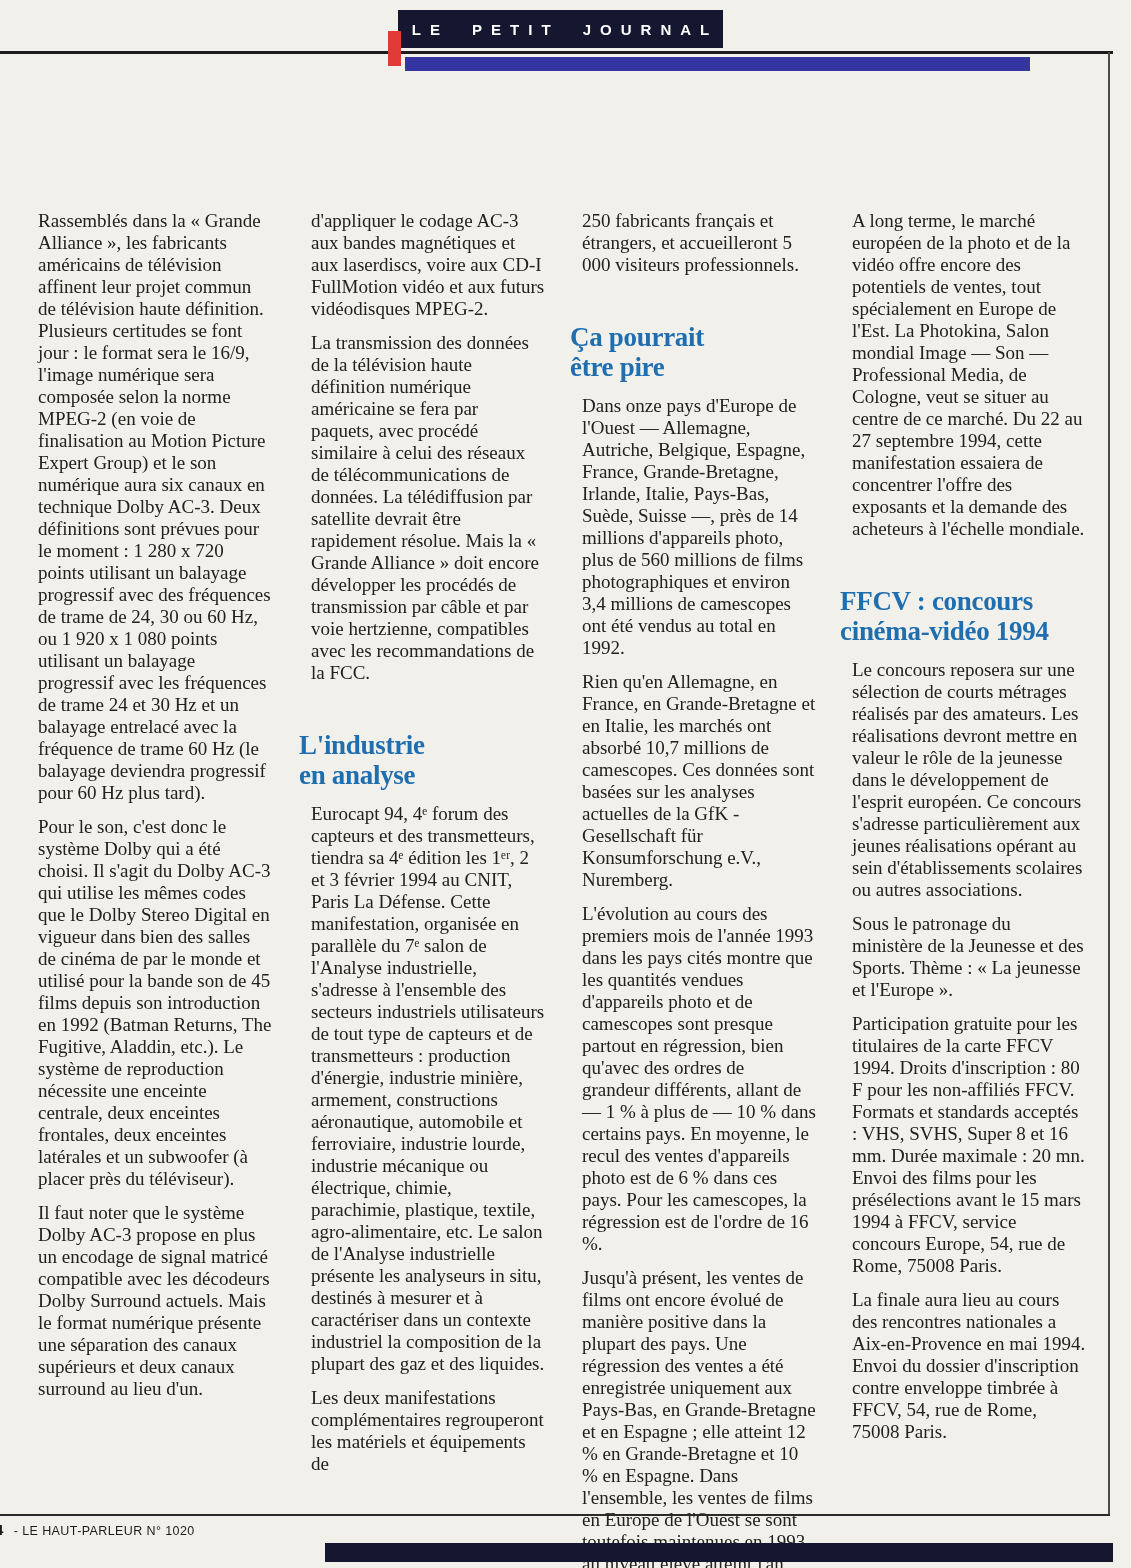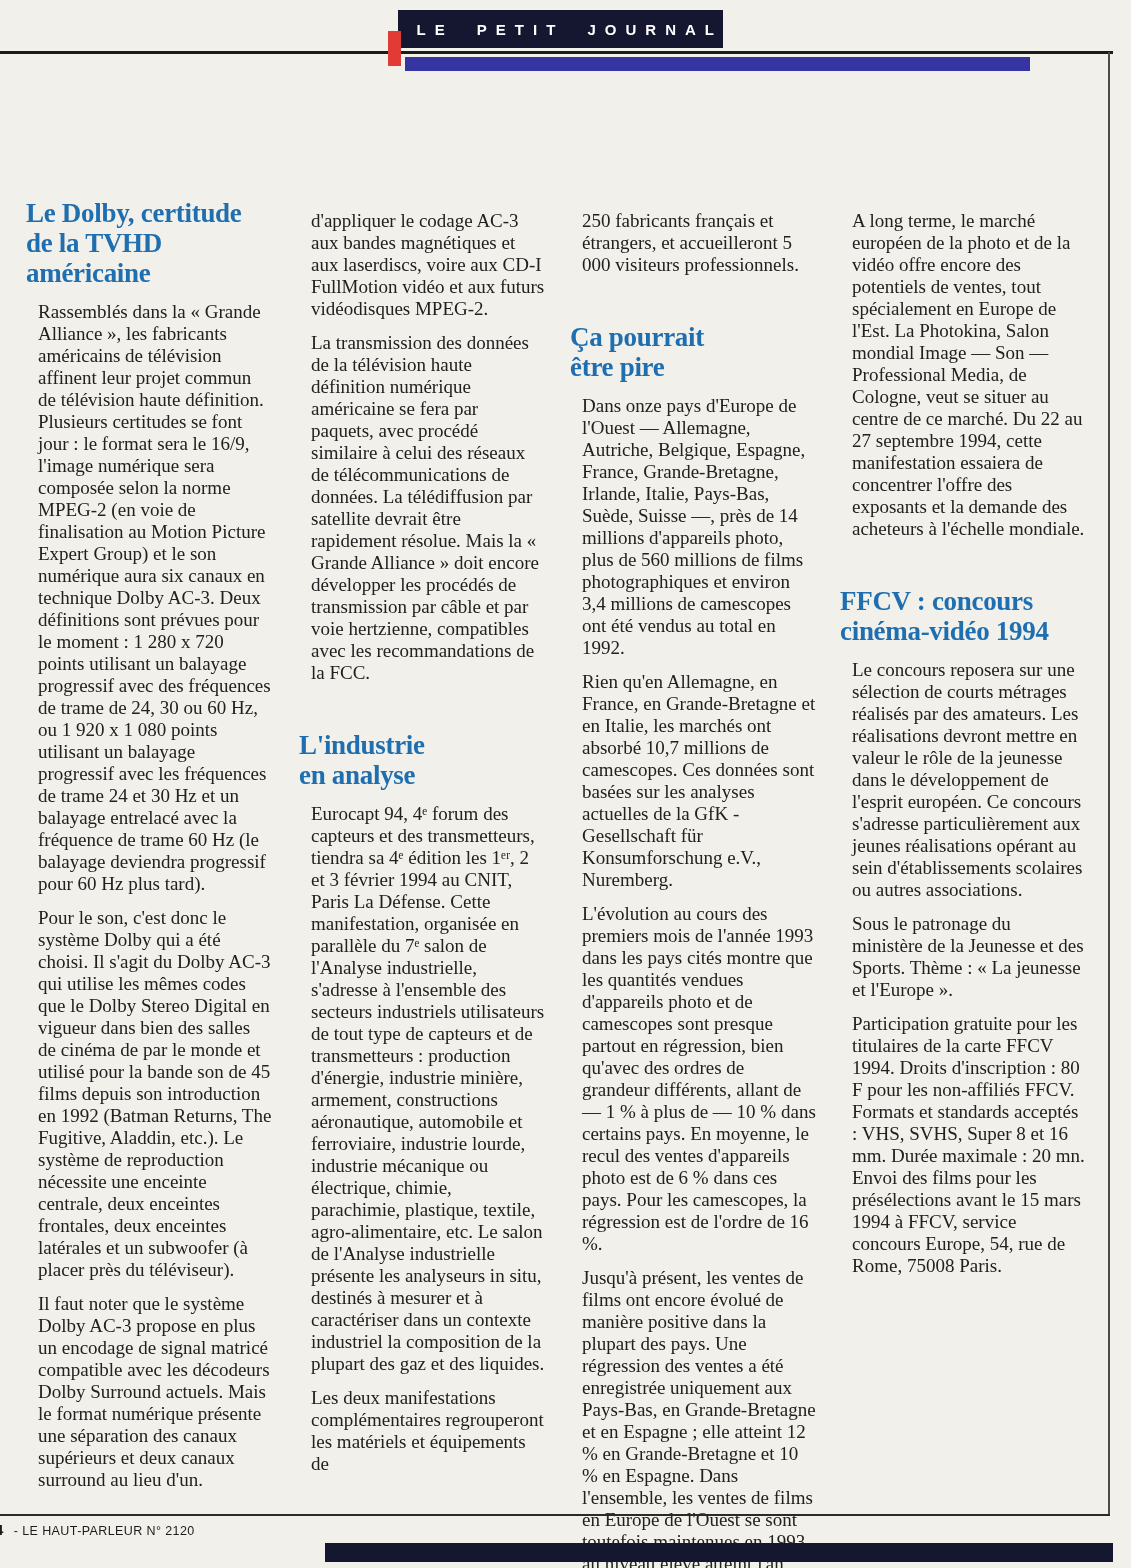--- a/index.html
+++ b/index.html
@@ -5,21 +5,21 @@
   html,body { margin:0; padding:0; background:#9a9a9a; }
   .page {
     position:relative; width:1131px; height:1568px;
     background:#f2f0ea; overflow:hidden;
     font-family:"Liberation Serif", serif;
     color:#212121;
   }
   
   .masthead-box {
     position:absolute; left:398px; top:10px; width:325px; height:38px;
-    background:#14172f; display:flex; align-items:center; justify-content:flex-end;
+    background:#14172f; display:flex; align-items:center; justify-content:center;
   }
   .masthead-title {
     color:#ffffff; font-family:"Liberation Sans", sans-serif;
     font-weight:bold; font-size:15px; letter-spacing:9px; word-spacing:10px;
     white-space:nowrap; padding-left:9px;
   }
   .top-rule  { position:absolute; left:0; top:51px; width:1113px; height:3px; background:#1c1c1c; }
   .red-bar   { position:absolute; left:388px; top:31px; width:13px; height:35px; background:#e23b35; }
   .purple-bar{ position:absolute; left:405px; top:57px; width:625px; height:14px; background:#3634a0; }
   .right-rule{ position:absolute; left:1108px; top:52px; width:2px; height:1462px; background:#4a4a4a; }
@@ -59,23 +59,20 @@
 
   <div class="masthead-box">
     <span class="masthead-title">LE PETIT JOURNAL</span>
   </div>
   <div class="top-rule"></div>
   <div class="red-bar"></div>
   <div class="purple-bar"></div>
   <div class="right-rule"></div>
 
   <div class="col col-1">
-      <div class="heading">Le Dolby, certitude
-de la TVHD
-américaine</div>
       <div class="para">Rassemblés dans la « Grande Alliance », les fabricants américains de télévision affinent leur projet commun de télévision haute définition. Plusieurs certitudes se font jour : le format sera le 16/9, l'image numérique sera composée selon la norme MPEG-2 (en voie de finalisation au Motion Picture Expert Group) et le son numérique aura six canaux en technique Dolby AC-3. Deux définitions sont prévues pour le moment : 1 280 x 720 points utilisant un balayage progressif avec des fréquences de trame de 24, 30 ou 60 Hz, ou 1 920 x 1 080 points utilisant un balayage progressif avec les fréquences de trame 24 et 30 Hz et un balayage entrelacé avec la fréquence de trame 60 Hz (le balayage deviendra progressif pour 60 Hz plus tard).</div>
       <div class="para">Pour le son, c'est donc le système Dolby qui a été choisi. Il s'agit du Dolby AC-3 qui utilise les mêmes codes que le Dolby Stereo Digital en vigueur dans bien des salles de cinéma de par le monde et utilisé pour la bande son de 45 films depuis son introduction en 1992 (Batman Returns, The Fugitive, Aladdin, etc.). Le système de reproduction nécessite une enceinte centrale, deux enceintes frontales, deux enceintes latérales et un subwoofer (à placer près du téléviseur).</div>
       <div class="para">Il faut noter que le système Dolby AC-3 propose en plus un encodage de signal matricé compatible avec les décodeurs Dolby Surround actuels. Mais le format numérique présente une séparation des canaux supérieurs et deux canaux surround au lieu d'un.</div>
     </div>
   <div class="col col-2">
       <div class="para">d'appliquer le codage AC-3 aux bandes magnétiques et aux laserdiscs, voire aux CD-I FullMotion vidéo et aux futurs vidéodisques MPEG-2.</div>
       <div class="para">La transmission des données de la télévision haute définition numérique américaine se fera par paquets, avec procédé similaire à celui des réseaux de télécommunications de données. La télédiffusion par satellite devrait être rapidement résolue. Mais la « Grande Alliance » doit encore développer les procédés de transmission par câble et par voie hertzienne, compatibles avec les recommandations de la FCC.</div>
       <div class="heading">L'industrie
 en analyse</div>
       <div class="para">Eurocapt 94, 4ᵉ forum des capteurs et des transmetteurs, tiendra sa 4ᵉ édition les 1ᵉʳ, 2 et 3 février 1994 au CNIT, Paris La Défense. Cette manifestation, organisée en parallèle du 7ᵉ salon de l'Analyse industrielle, s'adresse à l'ensemble des secteurs industriels utilisateurs de tout type de capteurs et de transmetteurs : production d'énergie, industrie minière, armement, constructions aéronautique, automobile et ferroviaire, industrie lourde, industrie mécanique ou électrique, chimie, parachimie, plastique, textile, agro-alimentaire, etc. Le salon de l'Analyse industrielle présente les analyseurs in situ, destinés à mesurer et à caractériser dans un contexte industriel la composition de la plupart des gaz et des liquides.</div>
@@ -91,22 +88,23 @@
       <div class="para">Jusqu'à présent, les ventes de films ont encore évolué de manière positive dans la plupart des pays. Une régression des ventes a été enregistrée uniquement aux Pays-Bas, en Grande-Bretagne et en Espagne ; elle atteint 12 % en Grande-Bretagne et 10 % en Espagne. Dans l'ensemble, les ventes de films en Europe de l'Ouest se sont toutefois maintenues en 1993 au niveau élevé atteint l'an dernier.</div>
       <div class="para">Et comparativement au marché photographique des Etats-</div>
     </div>
   <div class="col col-4">
       <div class="para">A long terme, le marché européen de la photo et de la vidéo offre encore des potentiels de ventes, tout spécialement en Europe de l'Est. La Photokina, Salon mondial Image — Son — Professional Media, de Cologne, veut se situer au centre de ce marché. Du 22 au 27 septembre 1994, cette manifestation essaiera de concentrer l'offre des exposants et la demande des acheteurs à l'échelle mondiale.</div>
       <div class="heading">FFCV : concours
 cinéma-vidéo 1994</div>
       <div class="para">Le concours reposera sur une sélection de courts métrages réalisés par des amateurs. Les réalisations devront mettre en valeur le rôle de la jeunesse dans le développement de l'esprit européen. Ce concours s'adresse particulièrement aux jeunes réalisations opérant au sein d'établissements scolaires ou autres associations.</div>
       <div class="para">Sous le patronage du ministère de la Jeunesse et des Sports. Thème : « La jeunesse et l'Europe ».</div>
       <div class="para">Participation gratuite pour les titulaires de la carte FFCV 1994. Droits d'inscription : 80 F pour les non-affiliés FFCV. Formats et standards acceptés : VHS, SVHS, Super 8 et 16 mm. Durée maximale : 20 mn. Envoi des films pour les présélections avant le 15 mars 1994 à FFCV, service concours Europe, 54, rue de Rome, 75008 Paris.</div>
+      <div class="para">La finale aura lieu au cours des rencontres nationales a Aix-en-Provence en mai 1994. Envoi du dossier d'inscription contre enveloppe timbrée à FFCV, 54, rue de Rome, 75008 Paris.</div>
     </div>
 
   <div class="footer-rule"></div>
   <div class="page-footer">
     <span class="page-number">4</span>
-    <span class="journal-name">- LE HAUT-PARLEUR N° 2120</span>
+    <span class="journal-name">- LE HAUT-PARLEUR N° 1020</span>
   </div>
   <div class="bottom-bar"></div>
 
 </div>
 
 </body></html>

